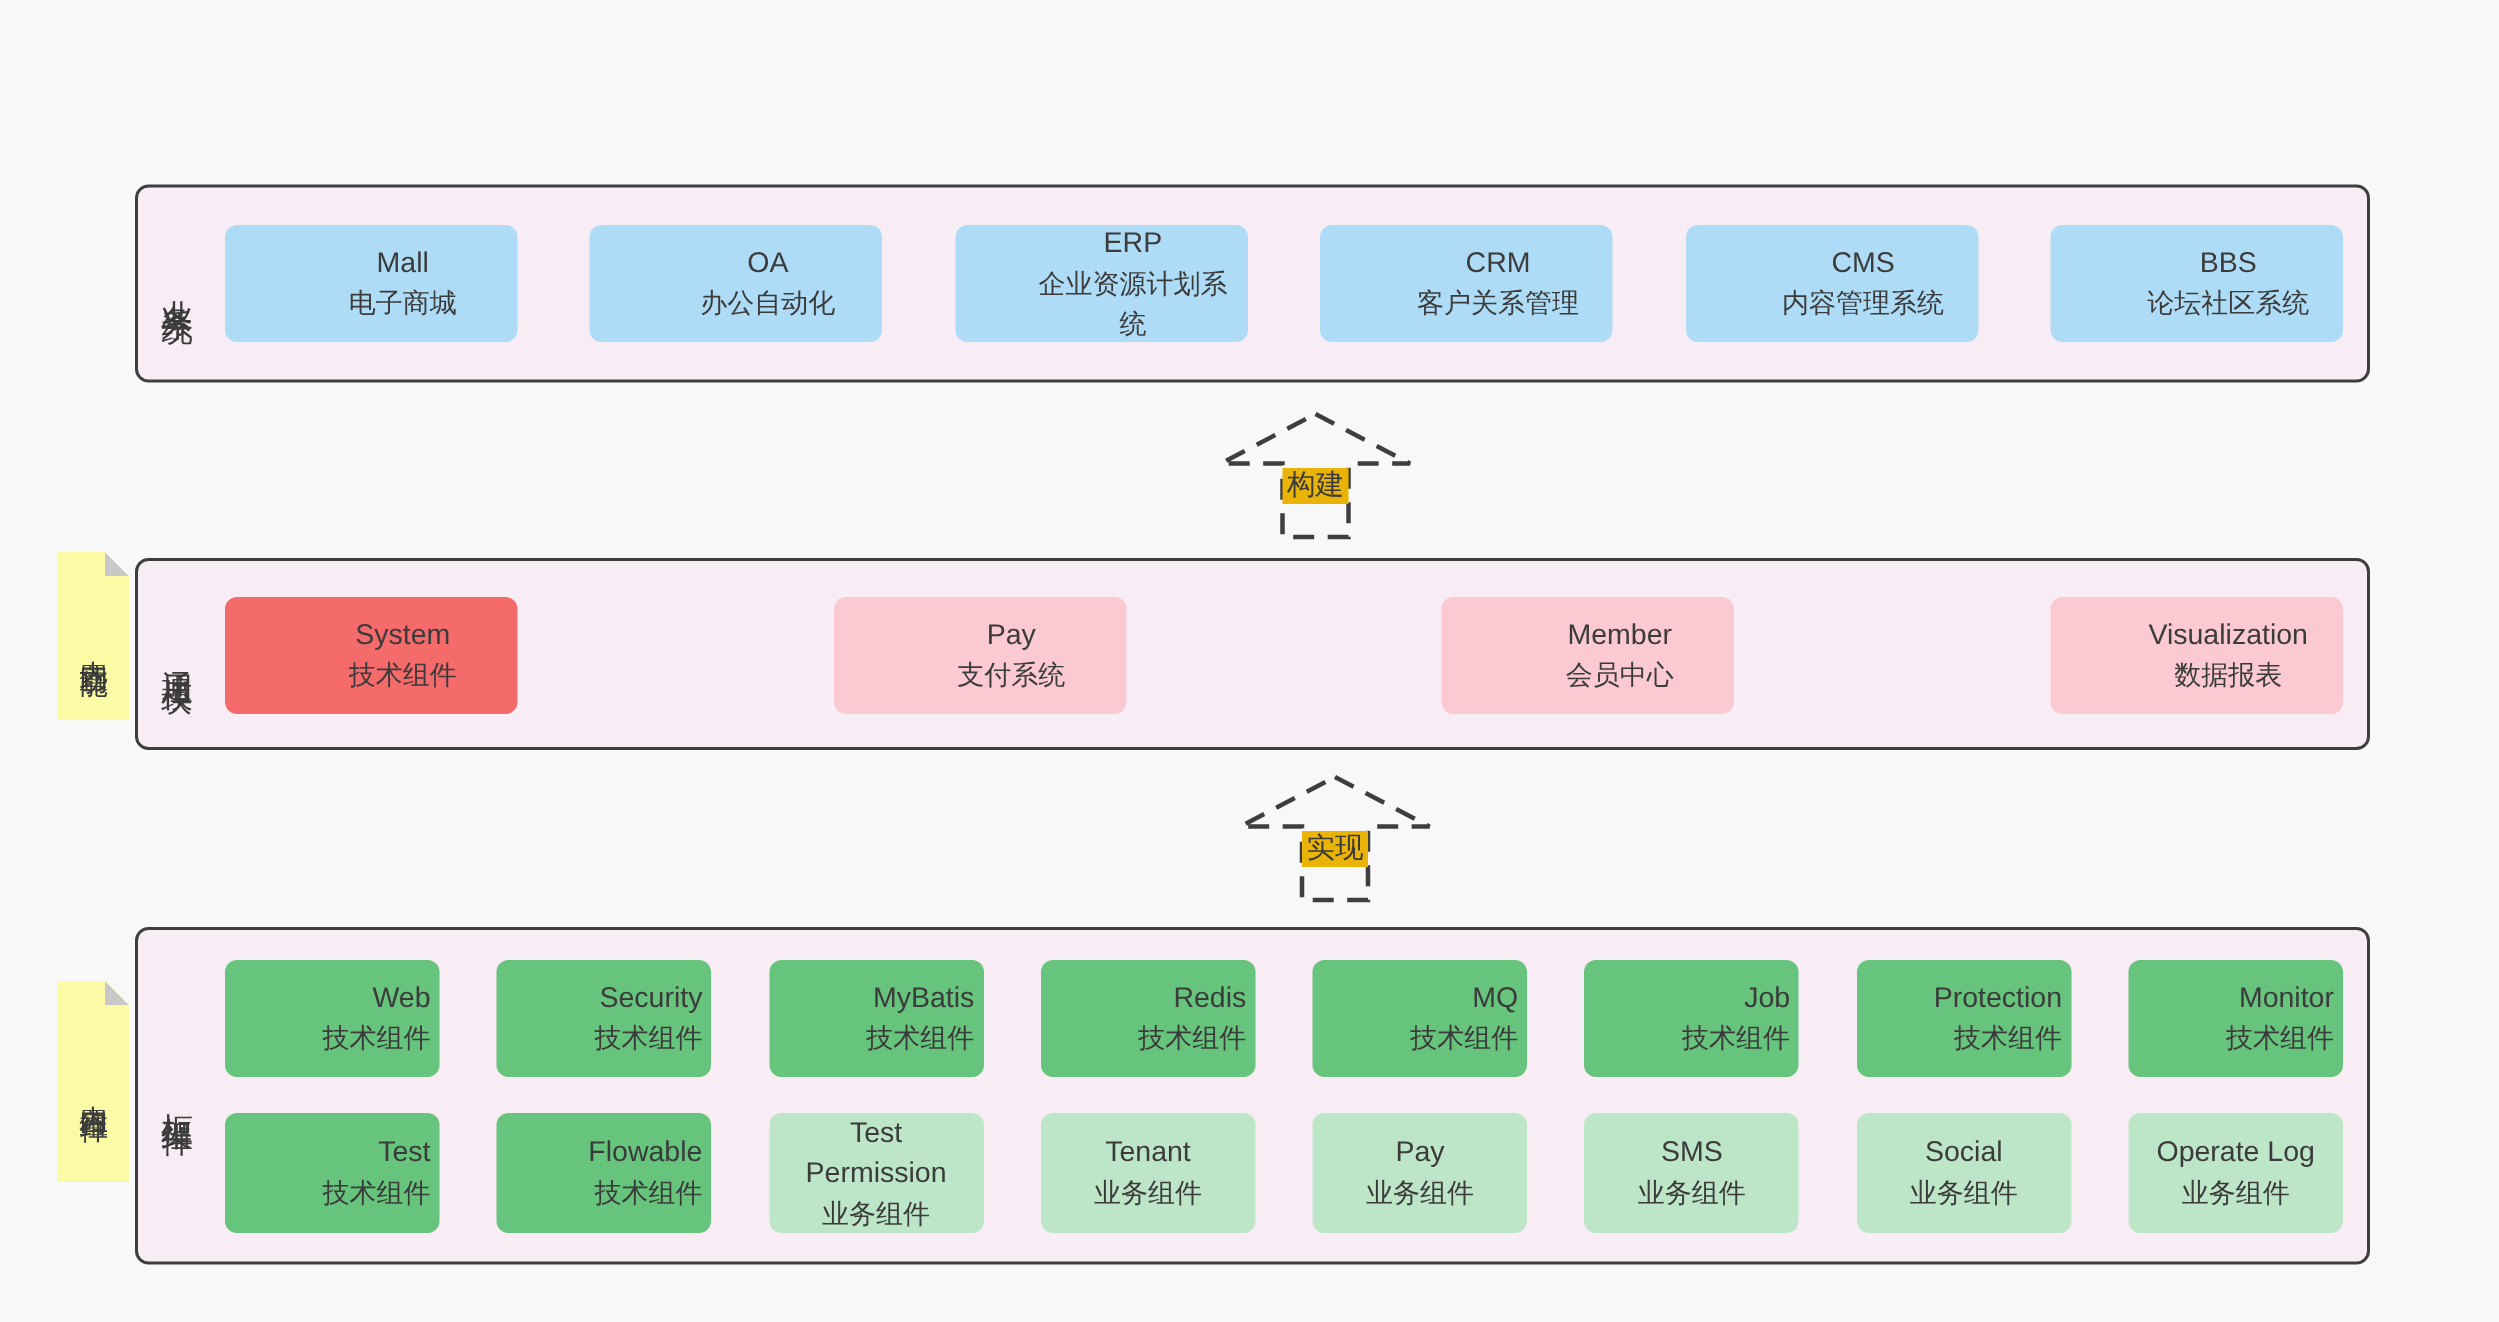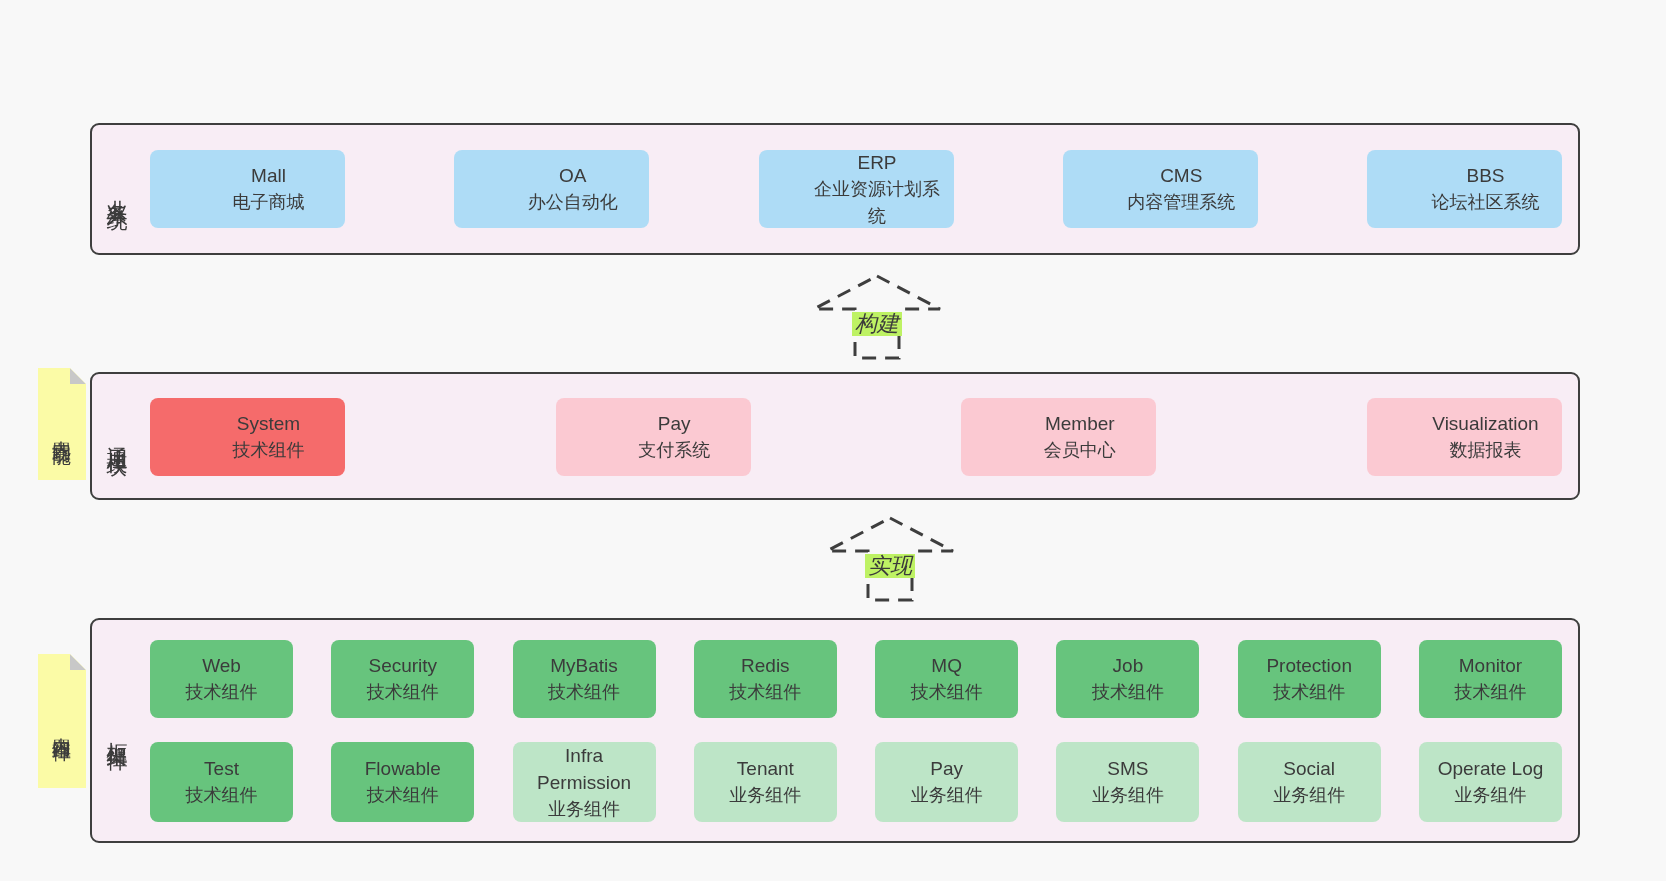--- a/index.html
+++ b/index.html
@@ -59,21 +59,21 @@
     display:flex;flex-direction:column;
     align-items:center;justify-content:center;
     text-align:center;
     padding:2px 6px;
   }
   .w-lg{width:195px;padding-left:48px;}
   .w-sm{width:143px;}
   .blue{background:var(--blue);}
   .red{background:var(--red);}
   .pink{background:var(--pink);}
-  .green{background:var(--green);}
+  .green{background:var(--green);align-items:flex-end;}
   .light-green{background:var(--lgreen);}
   .box .name{font-size:19px;line-height:27px;}
   .box .desc{font-size:18px;line-height:27px;}
 
   
   .sticky{
     position:absolute;left:38px;width:48px;
     background:var(--yellow);
     clip-path:polygon(0 0,calc(100% - 16px) 0,100% 16px,100% 100%,0 100%);
     display:flex;align-items:center;justify-content:center;
@@ -93,25 +93,24 @@
   }
 
   
   .arrow{position:absolute;width:132px;height:90px;z-index:0;}
   .arrow-1{left:811px;top:272px;}
   .arrow-2{left:824px;top:514px;}
   .arrow svg{position:absolute;left:0;top:0;}
   .arrow .arrow-label{
     position:absolute;left:50%;top:40px;
     transform:translateX(-50%);
-    background:#bef264;
+    background:#eab308;
     padding:0 3px;
-    font-size:22px;line-height:24px;
+    font-size:19px;line-height:24px;
     white-space:nowrap;
-    font-style:italic;
   }
 </style>
 </head>
 <body>
 
 <div class="canvas">
 
   <div class="sticky sticky-1">
     <span class="fold"></span>
     <span class="v-text">内置功能</span>
@@ -143,20 +142,24 @@
       </div>
       <div class="box blue w-lg">
         <div class="name">OA</div>
         <div class="desc">办公自动化</div>
       </div>
       <div class="box blue w-lg">
         <div class="name">ERP</div>
         <div class="desc">企业资源计划系统</div>
       </div>
       <div class="box blue w-lg">
+        <div class="name">CRM</div>
+        <div class="desc">客户关系管理</div>
+      </div>
+      <div class="box blue w-lg">
         <div class="name">CMS</div>
         <div class="desc">内容管理系统</div>
       </div>
       <div class="box blue w-lg">
         <div class="name">BBS</div>
         <div class="desc">论坛社区系统</div>
       </div>
     </div>
   </section>
 
@@ -221,21 +224,21 @@
     <div class="row row-2">
       <div class="box green w-sm">
         <div class="name">Test</div>
         <div class="desc">技术组件</div>
       </div>
       <div class="box green w-sm">
         <div class="name">Flowable</div>
         <div class="desc">技术组件</div>
       </div>
       <div class="box light-green w-sm">
-        <div class="name">Infra Permission</div>
+        <div class="name">Test Permission</div>
         <div class="desc">业务组件</div>
       </div>
       <div class="box light-green w-sm">
         <div class="name">Tenant</div>
         <div class="desc">业务组件</div>
       </div>
       <div class="box light-green w-sm">
         <div class="name">Pay</div>
         <div class="desc">业务组件</div>
       </div>

